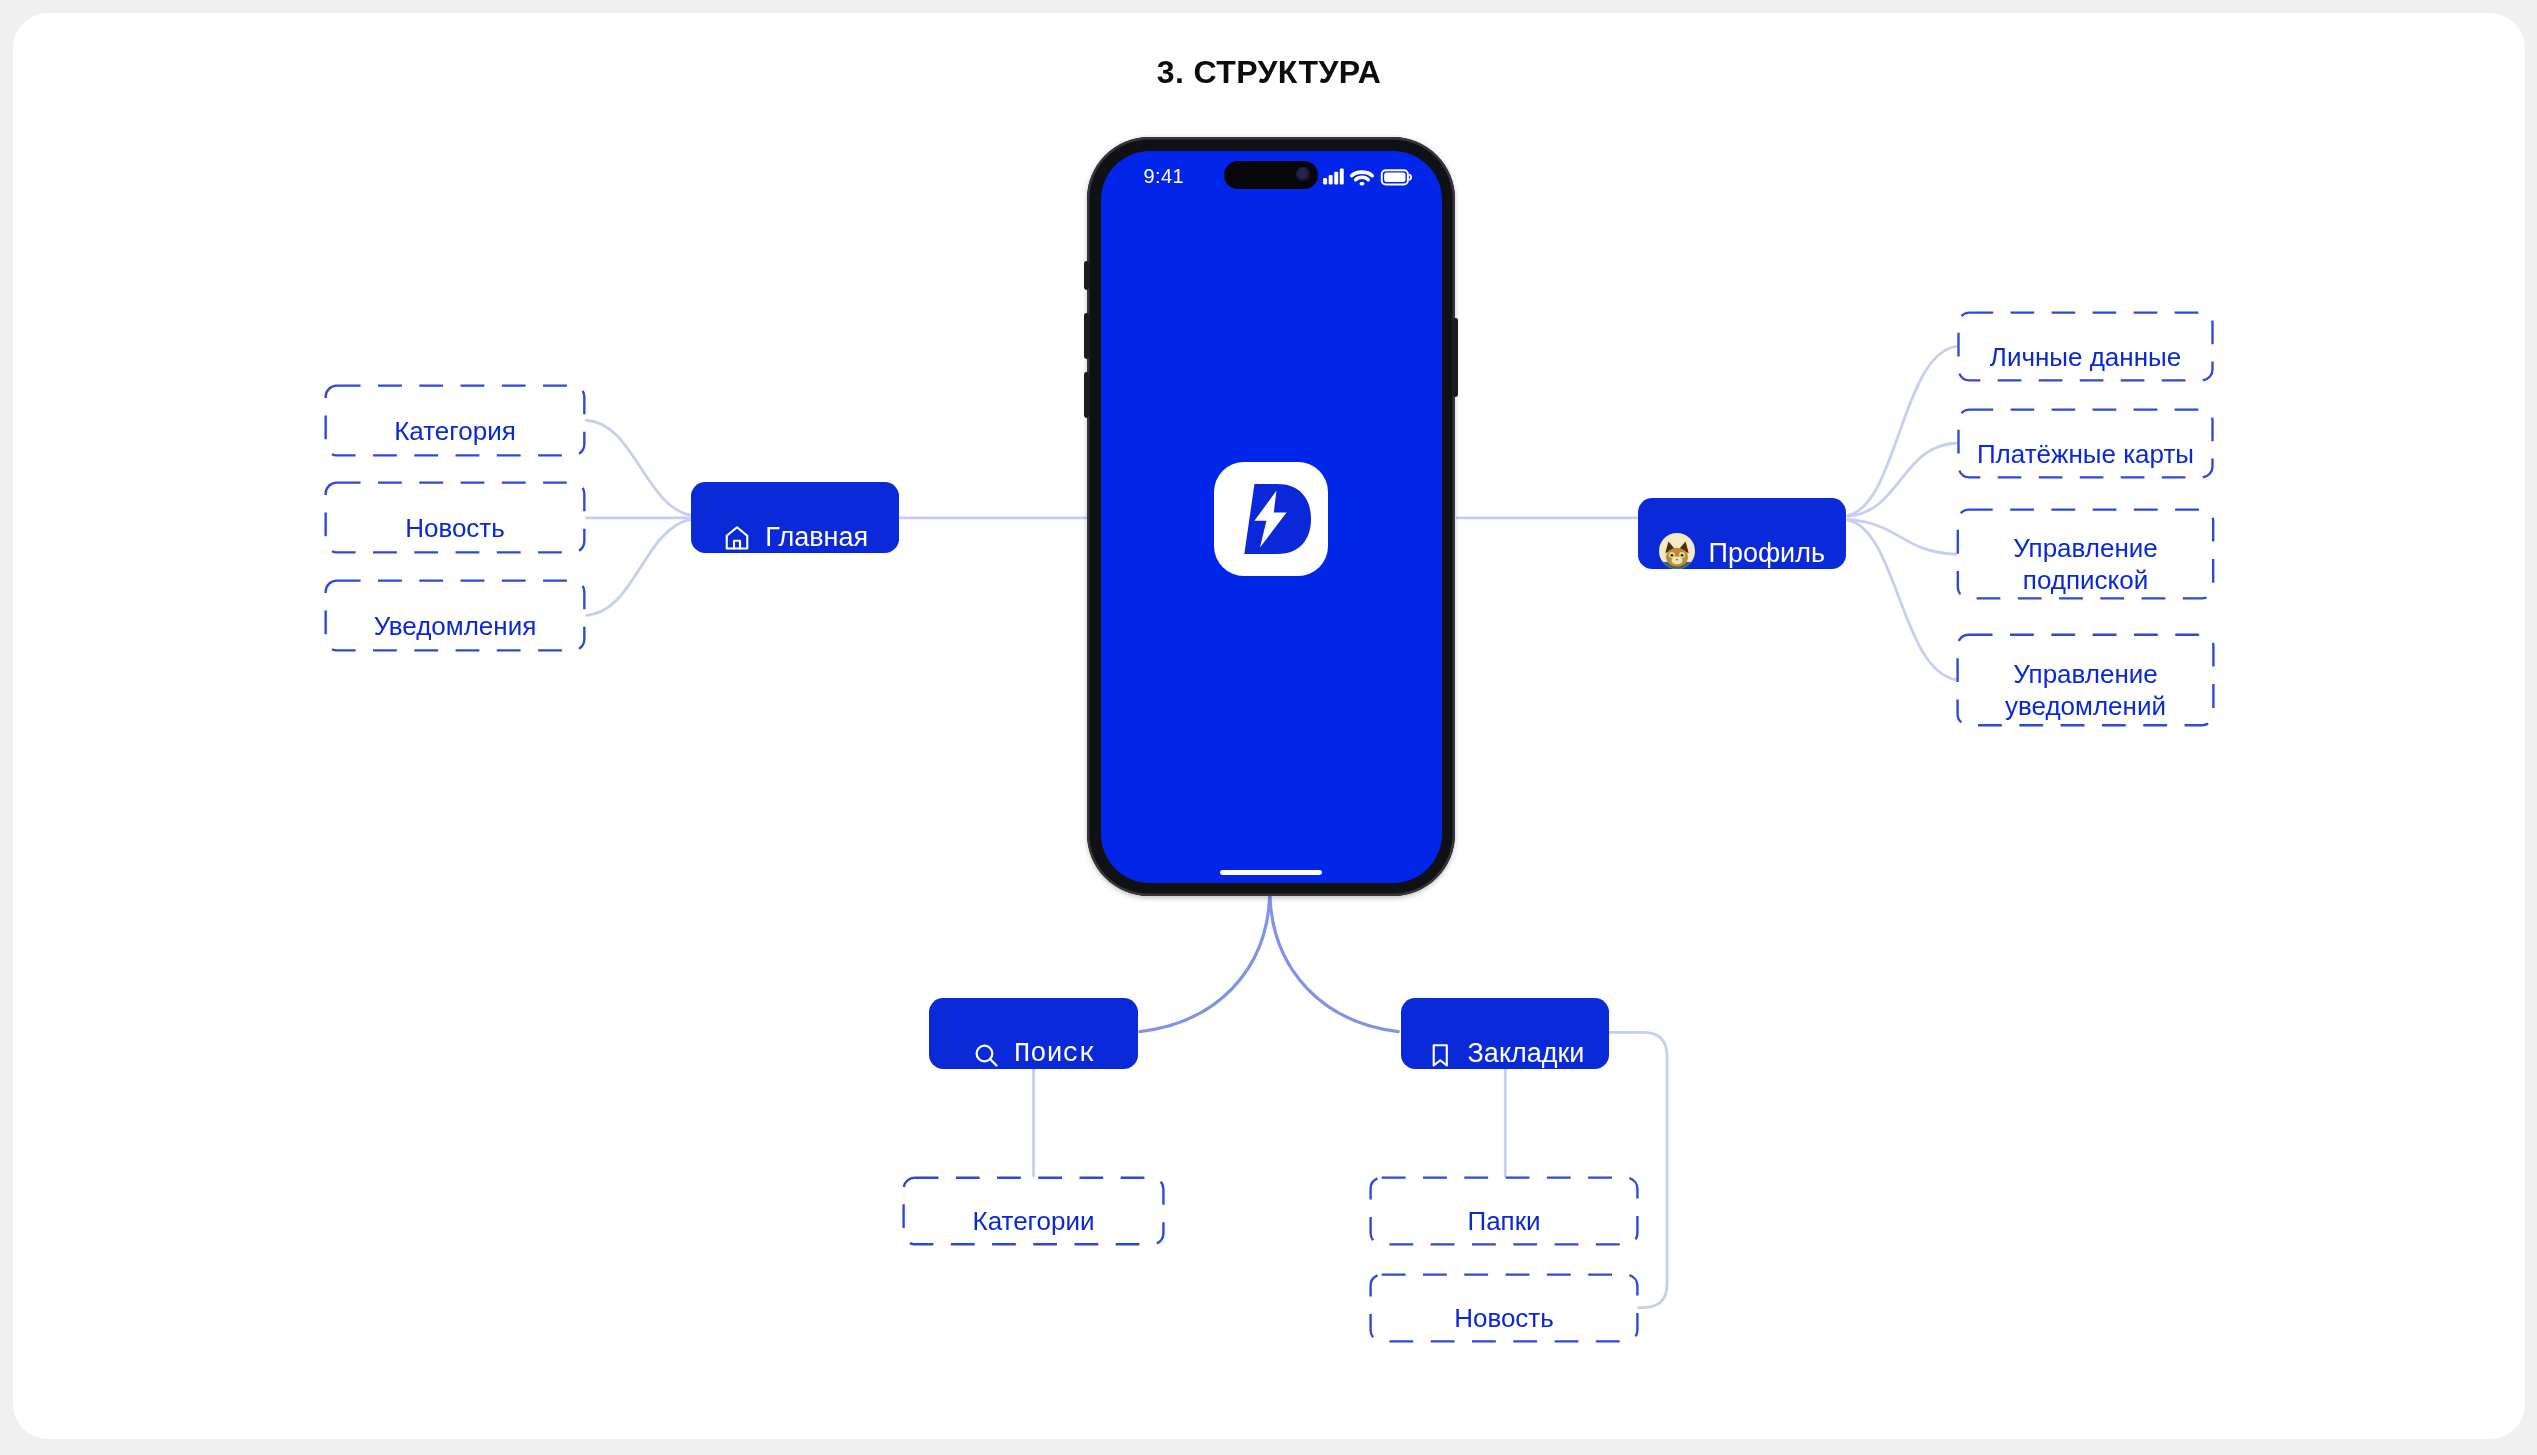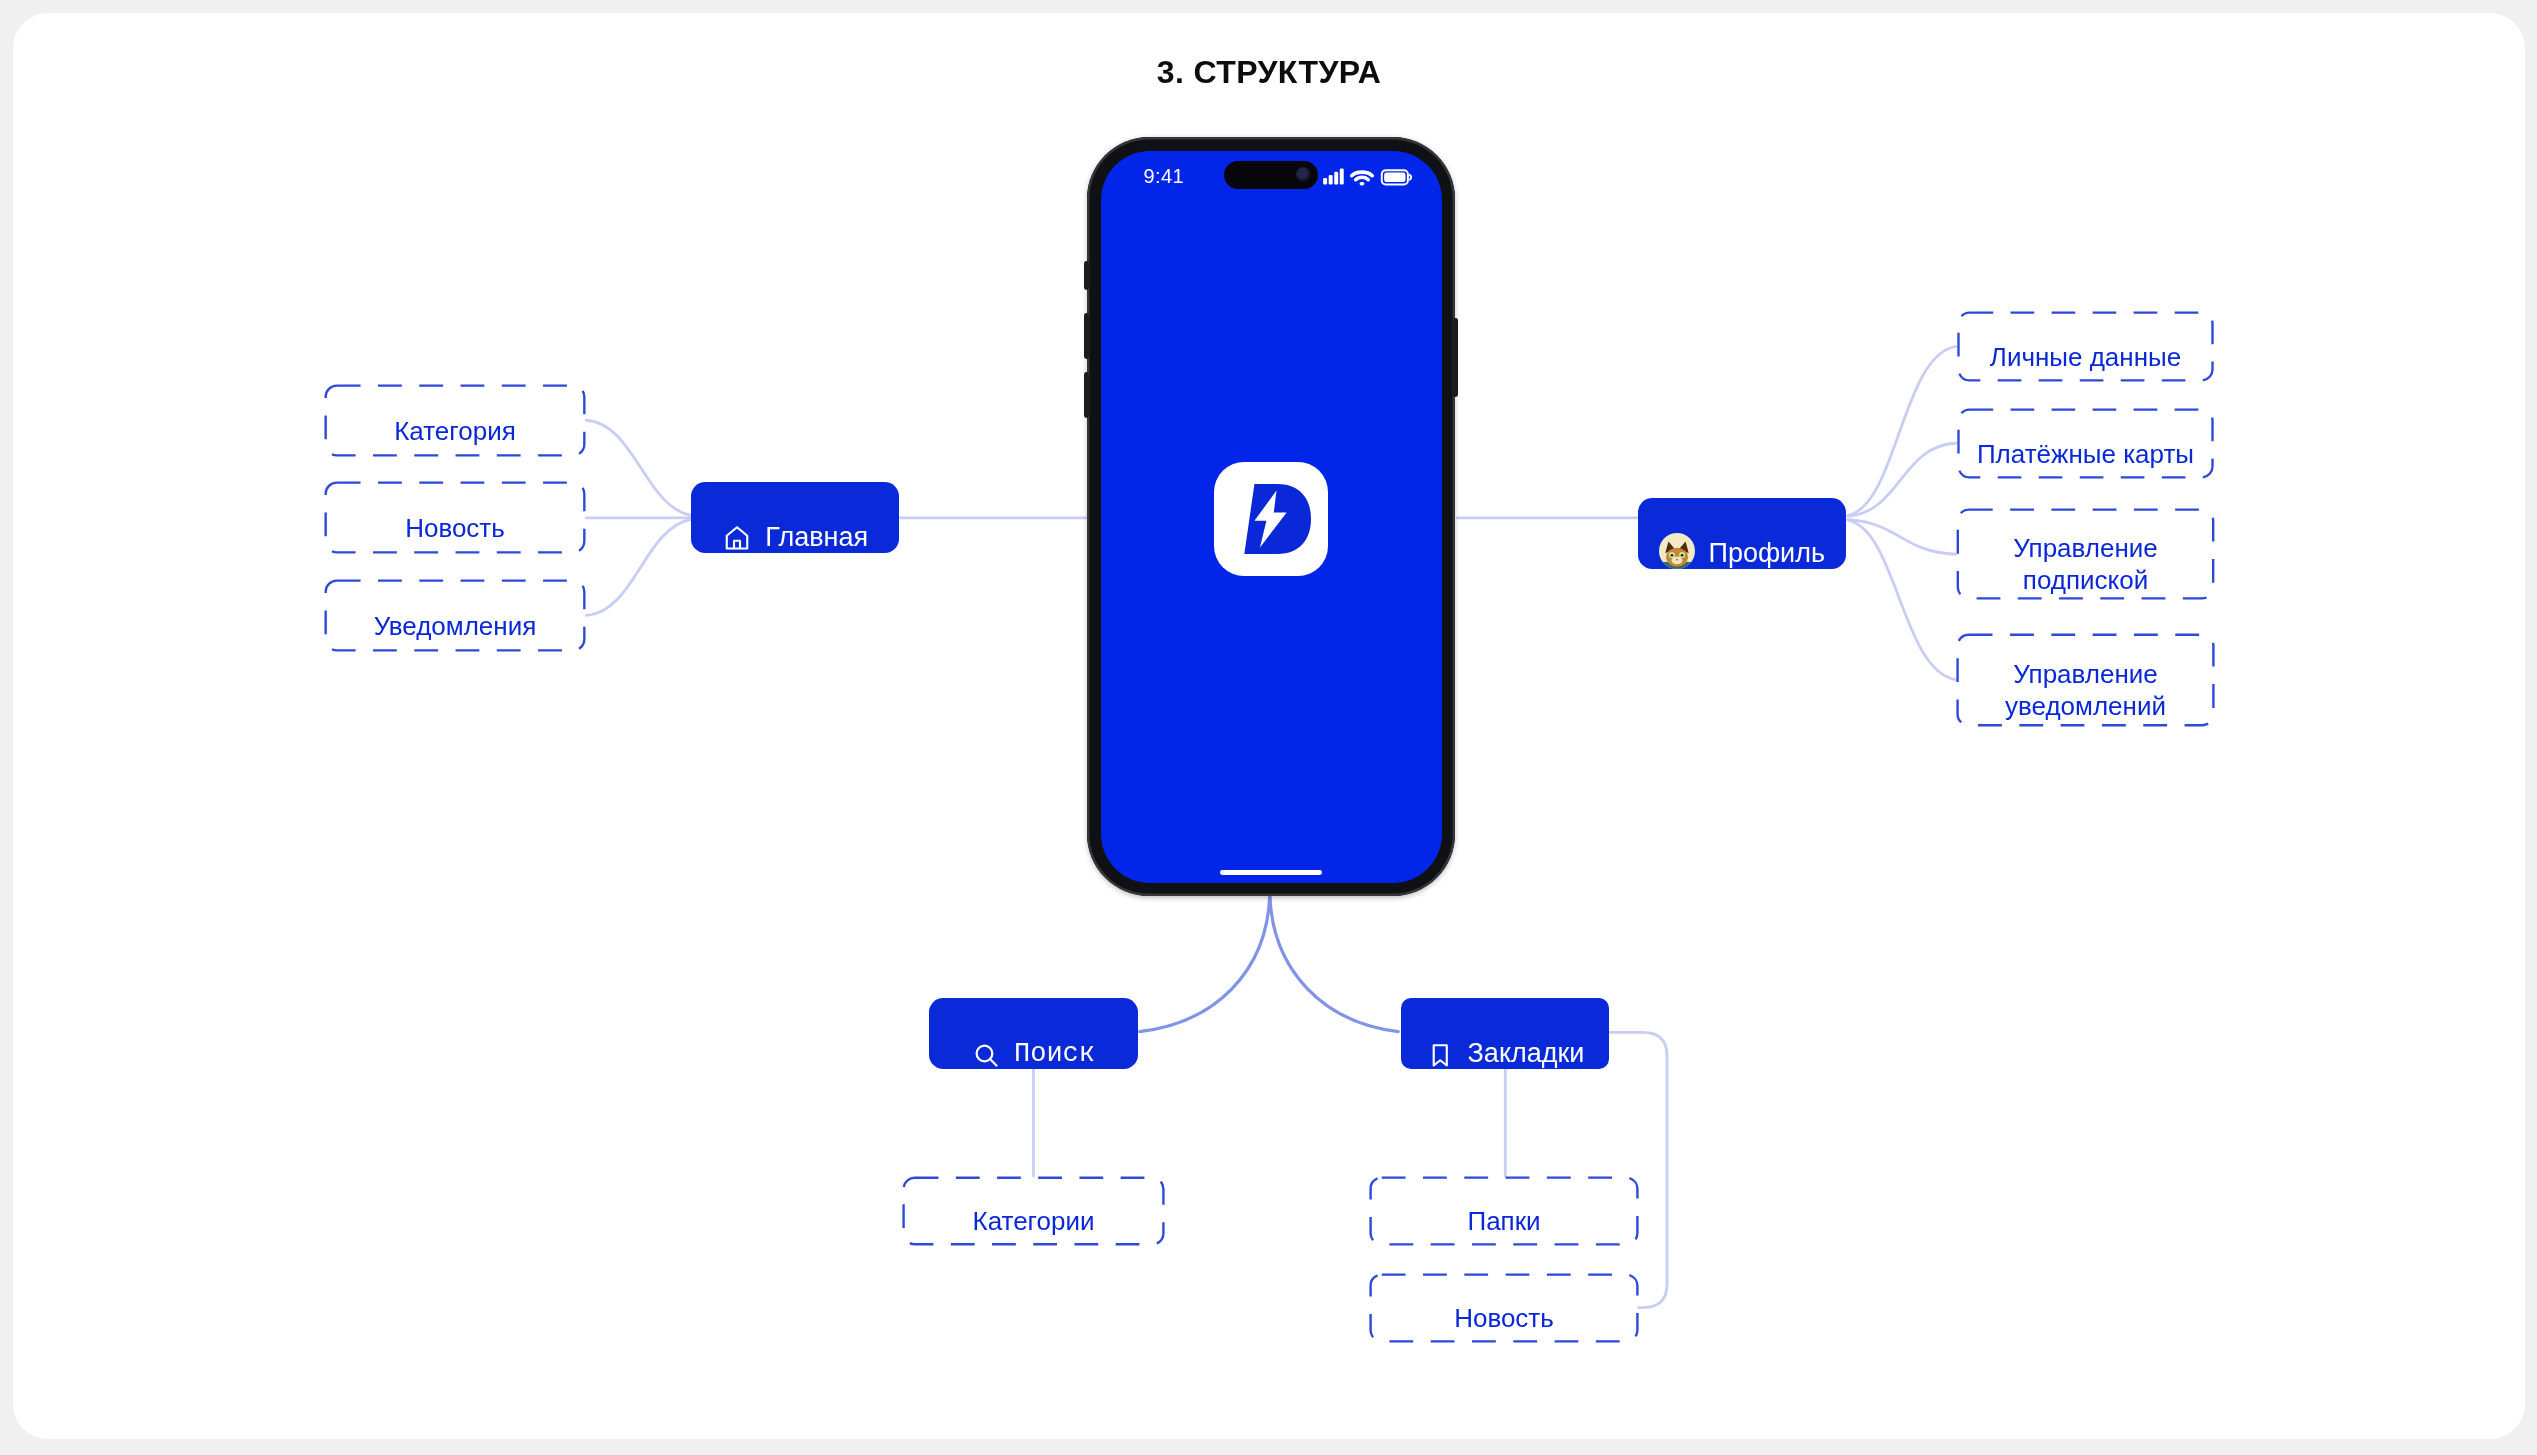--- a/index.html
+++ b/index.html
@@ -183,21 +183,21 @@
 <div class="nav" style="left:929px;top:998px;width:209px;font-family:Liberation Mono, monospace;">
   <span class="ic">
     <svg width="28.5" height="28.5" viewBox="0 0 24 24" fill="none" stroke="#ffffff" stroke-width="1.9" stroke-linecap="round">
       <circle cx="10.5" cy="10.5" r="6.6"></circle>
       <path d="M 15.6 15.6 L 20.6 20.6"></path>
     </svg>
   </span>
   <span>Поиск</span>
 </div>
 
-<div class="nav" style="left:1401px;top:998px;width:208px;border-radius:10px;">
+<div class="nav" style="left:1401px;top:998px;width:208px;">
   <span class="ic">
     <svg width="28.5" height="28.5" viewBox="0 0 24 24" fill="none" stroke="#ffffff" stroke-width="1.8" stroke-linejoin="round" stroke-linecap="round">
       <path d="M 6.5 3.6 H 17.5 V 20.6 L 12 16.2 L 6.5 20.6 Z"></path>
     </svg>
   </span>
   <span>Закладки</span>
 </div>
 
 <div class="dash" style="left:324px;top:384px;width:262px;height:73px;">
   <svg class="frame" width="262" height="73" viewBox="0 0 330 92">

